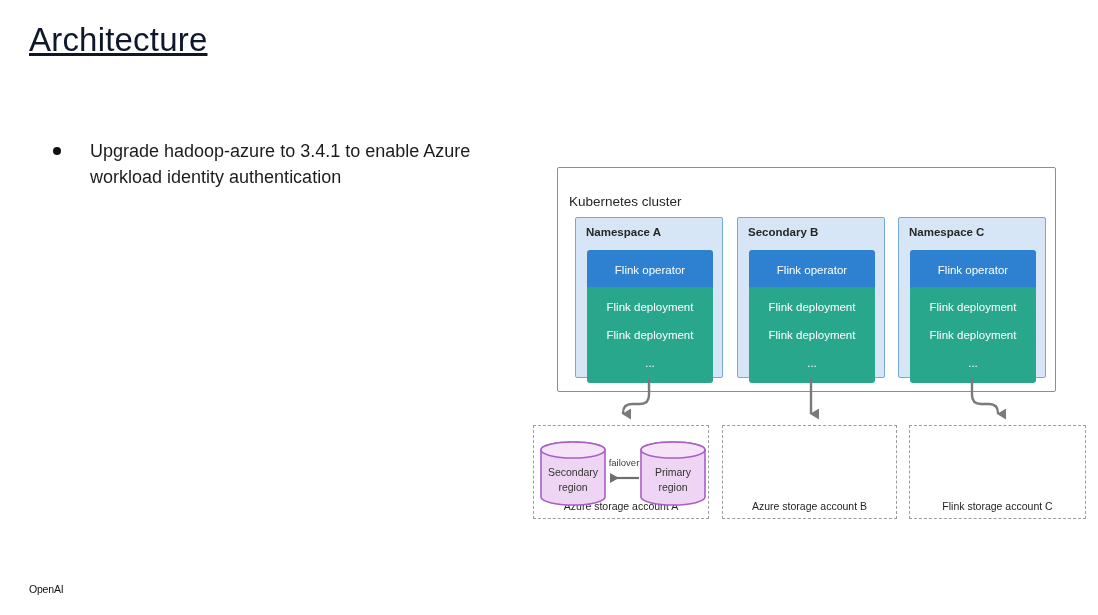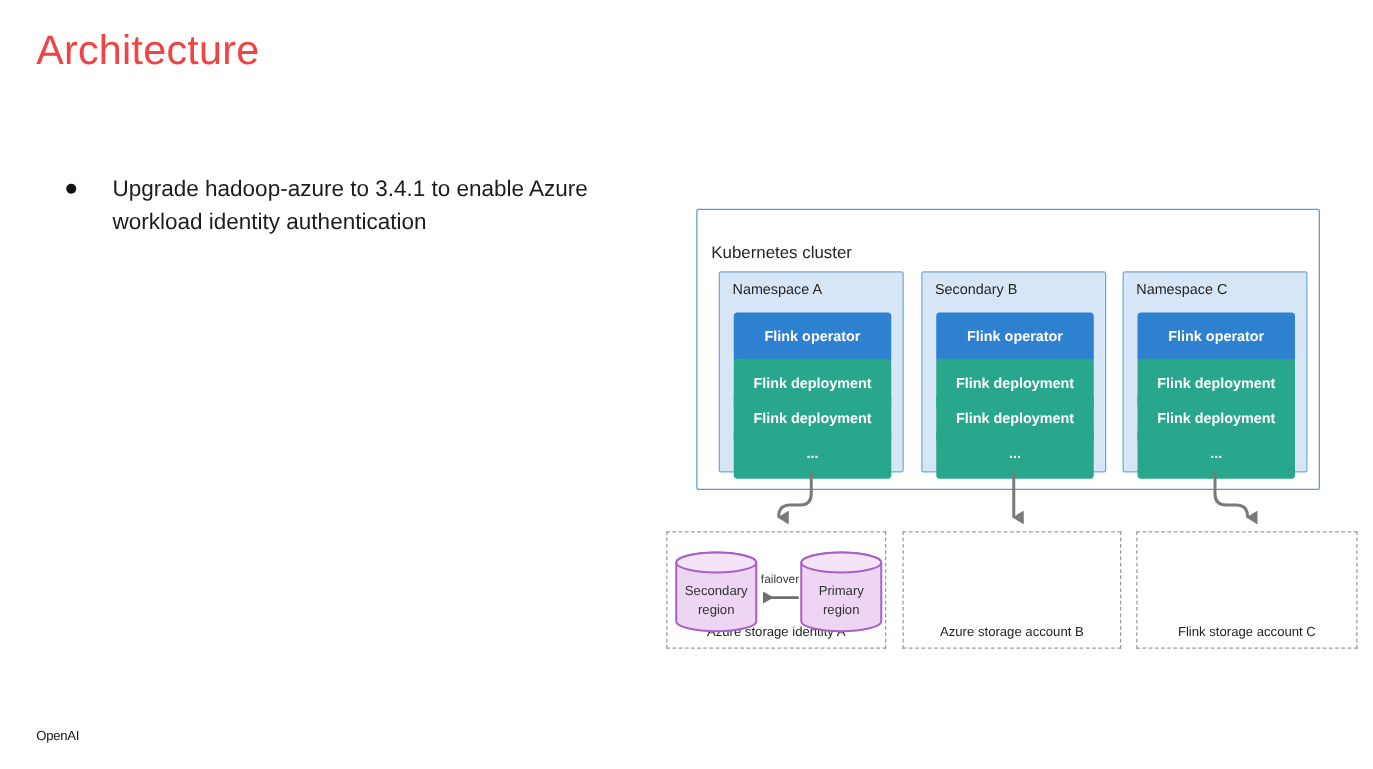--- a/index.html
+++ b/index.html
@@ -4,21 +4,21 @@
 <style>
   html,body{margin:0;padding:0;}
   body{
     width:1098px;height:615px;position:relative;overflow:hidden;
     background:#ffffff;
     font-family:"Liberation Sans", sans-serif;
   }
   
   .slide-title{
     position:absolute;left:29px;top:21px;
-    font-size:33px;color:#ef4444;letter-spacing:.2px;
+    font-size:33px;color:#0f172a;letter-spacing:.2px;text-decoration:underline;
   }
   .bullet-list{
     position:absolute;left:50px;top:138px;width:470px;
     list-style:none;margin:0;padding:0;
   }
   .bullet-list li{
     position:relative;padding-left:40px;margin-bottom:20px;
     font-size:18px;line-height:26px;color:#1c1c1c;
   }
   .bullet-list li::before{
@@ -38,26 +38,26 @@
     position:absolute;left:11px;top:9px;
     font-size:13.5px;color:#252525;margin-top:17px;
   }
   .namespace{
     position:absolute;top:49px;width:148px;height:161px;box-sizing:border-box;
     background:#d6e6f6;border:1px solid #74a9d8;border-radius:2px;
   }
   .ns-a{left:17px}.ns-b{left:179px}.ns-c{left:340px}
   .ns-label{
     position:absolute;left:10px;top:8px;
-    font-size:11.5px;font-weight:400;color:#262626;
+    font-size:11.5px;font-weight:700;color:#262626;
   }
   .node{
     position:absolute;left:11px;width:126px;height:40px;border-radius:3px;
     display:flex;align-items:center;justify-content:center;
-    color:#fff;font-size:11.5px;font-weight:700;
+    color:#fff;font-size:11.5px;font-weight:400;
   }
   .node-operator{top:32px;background:#2e80d0;}
   .node-dep1{top:69px;background:#29a78c;}
   .node-dep2{top:97px;background:#29a78c;}
   .node-dots{top:125px;background:#29a78c;}
   
   .storage{
     position:absolute;top:425px;height:94px;box-sizing:border-box;
     border:1.5px dashed #979da3;background:#fff;
   }
@@ -106,21 +106,21 @@
   <div class="namespace ns-c">
     <div class="ns-label">Namespace C</div>
     <div class="node node-operator">Flink operator</div>
     <div class="node node-dep1">Flink deployment</div>
     <div class="node node-dep2">Flink deployment</div>
     <div class="node node-dots">...</div>
   </div>
 </div>
 
 <div class="storage st-a">
-  <div class="storage-label">Azure storage identity A</div>
+  <div class="storage-label">Azure storage account A</div>
 </div>
 <div class="storage st-b">
   <div class="storage-label">Azure storage account B</div>
 </div>
 <div class="storage st-c">
   <div class="storage-label">Flink storage account C</div>
 </div>
 
 <svg class="overlay" viewBox="0 0 1098 615" xmlns="http://www.w3.org/2000/svg">
   <defs>

